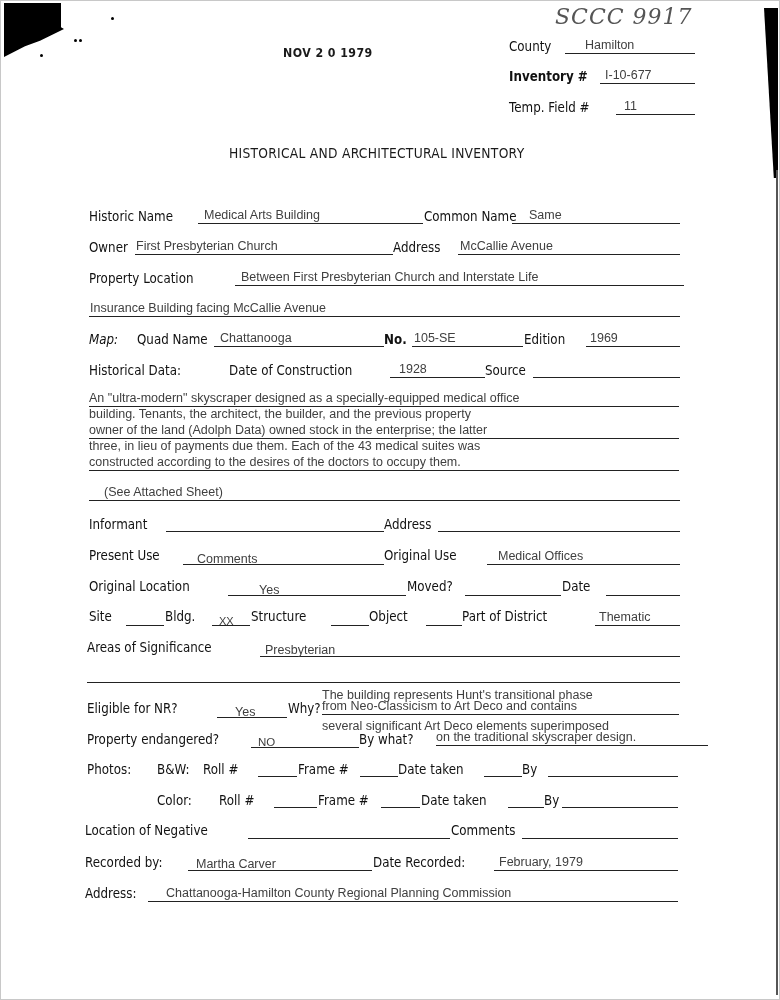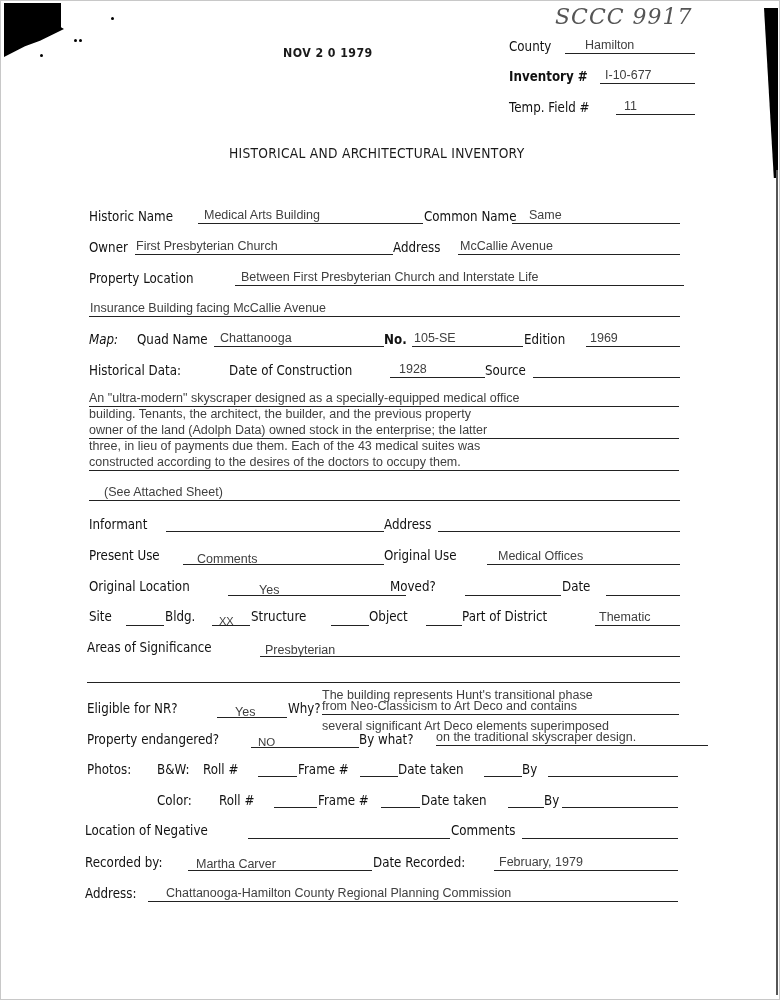--- a/index.html
+++ b/index.html
@@ -167,21 +167,21 @@
 </div>
 <div class="abs" style="left:384px;top:545px;"><span class="lbl">Original Use</span></div>
 <div class="blank" style="left:487px;top:546px;width:193px;">
   <span class="typed" style="left:11px;">Medical Offices</span>
 </div>
 
 <div class="abs" style="left:89px;top:576px;"><span class="lbl">Original Location</span></div>
 <div class="blank" style="left:228px;top:577px;width:178px;">
   <span class="typed" style="left:31px;bottom:-2px;">Yes</span>
 </div>
-<div class="abs" style="left:390px;top:576px;"><span class="lbl">Moved?</span></div>
+<div class="abs" style="left:407px;top:576px;"><span class="lbl">Moved?</span></div>
 <div class="blank" style="left:465px;top:577px;width:96px;">
   <span class="typed"></span>
 </div>
 <div class="abs" style="left:562px;top:576px;"><span class="lbl">Date</span></div>
 <div class="blank" style="left:606px;top:577px;width:74px;">
   <span class="typed"></span>
 </div>
 
 <div class="abs" style="left:89px;top:606px;"><span class="lbl">Site</span></div>
 <div class="blank" style="left:126px;top:607px;width:38px;">

